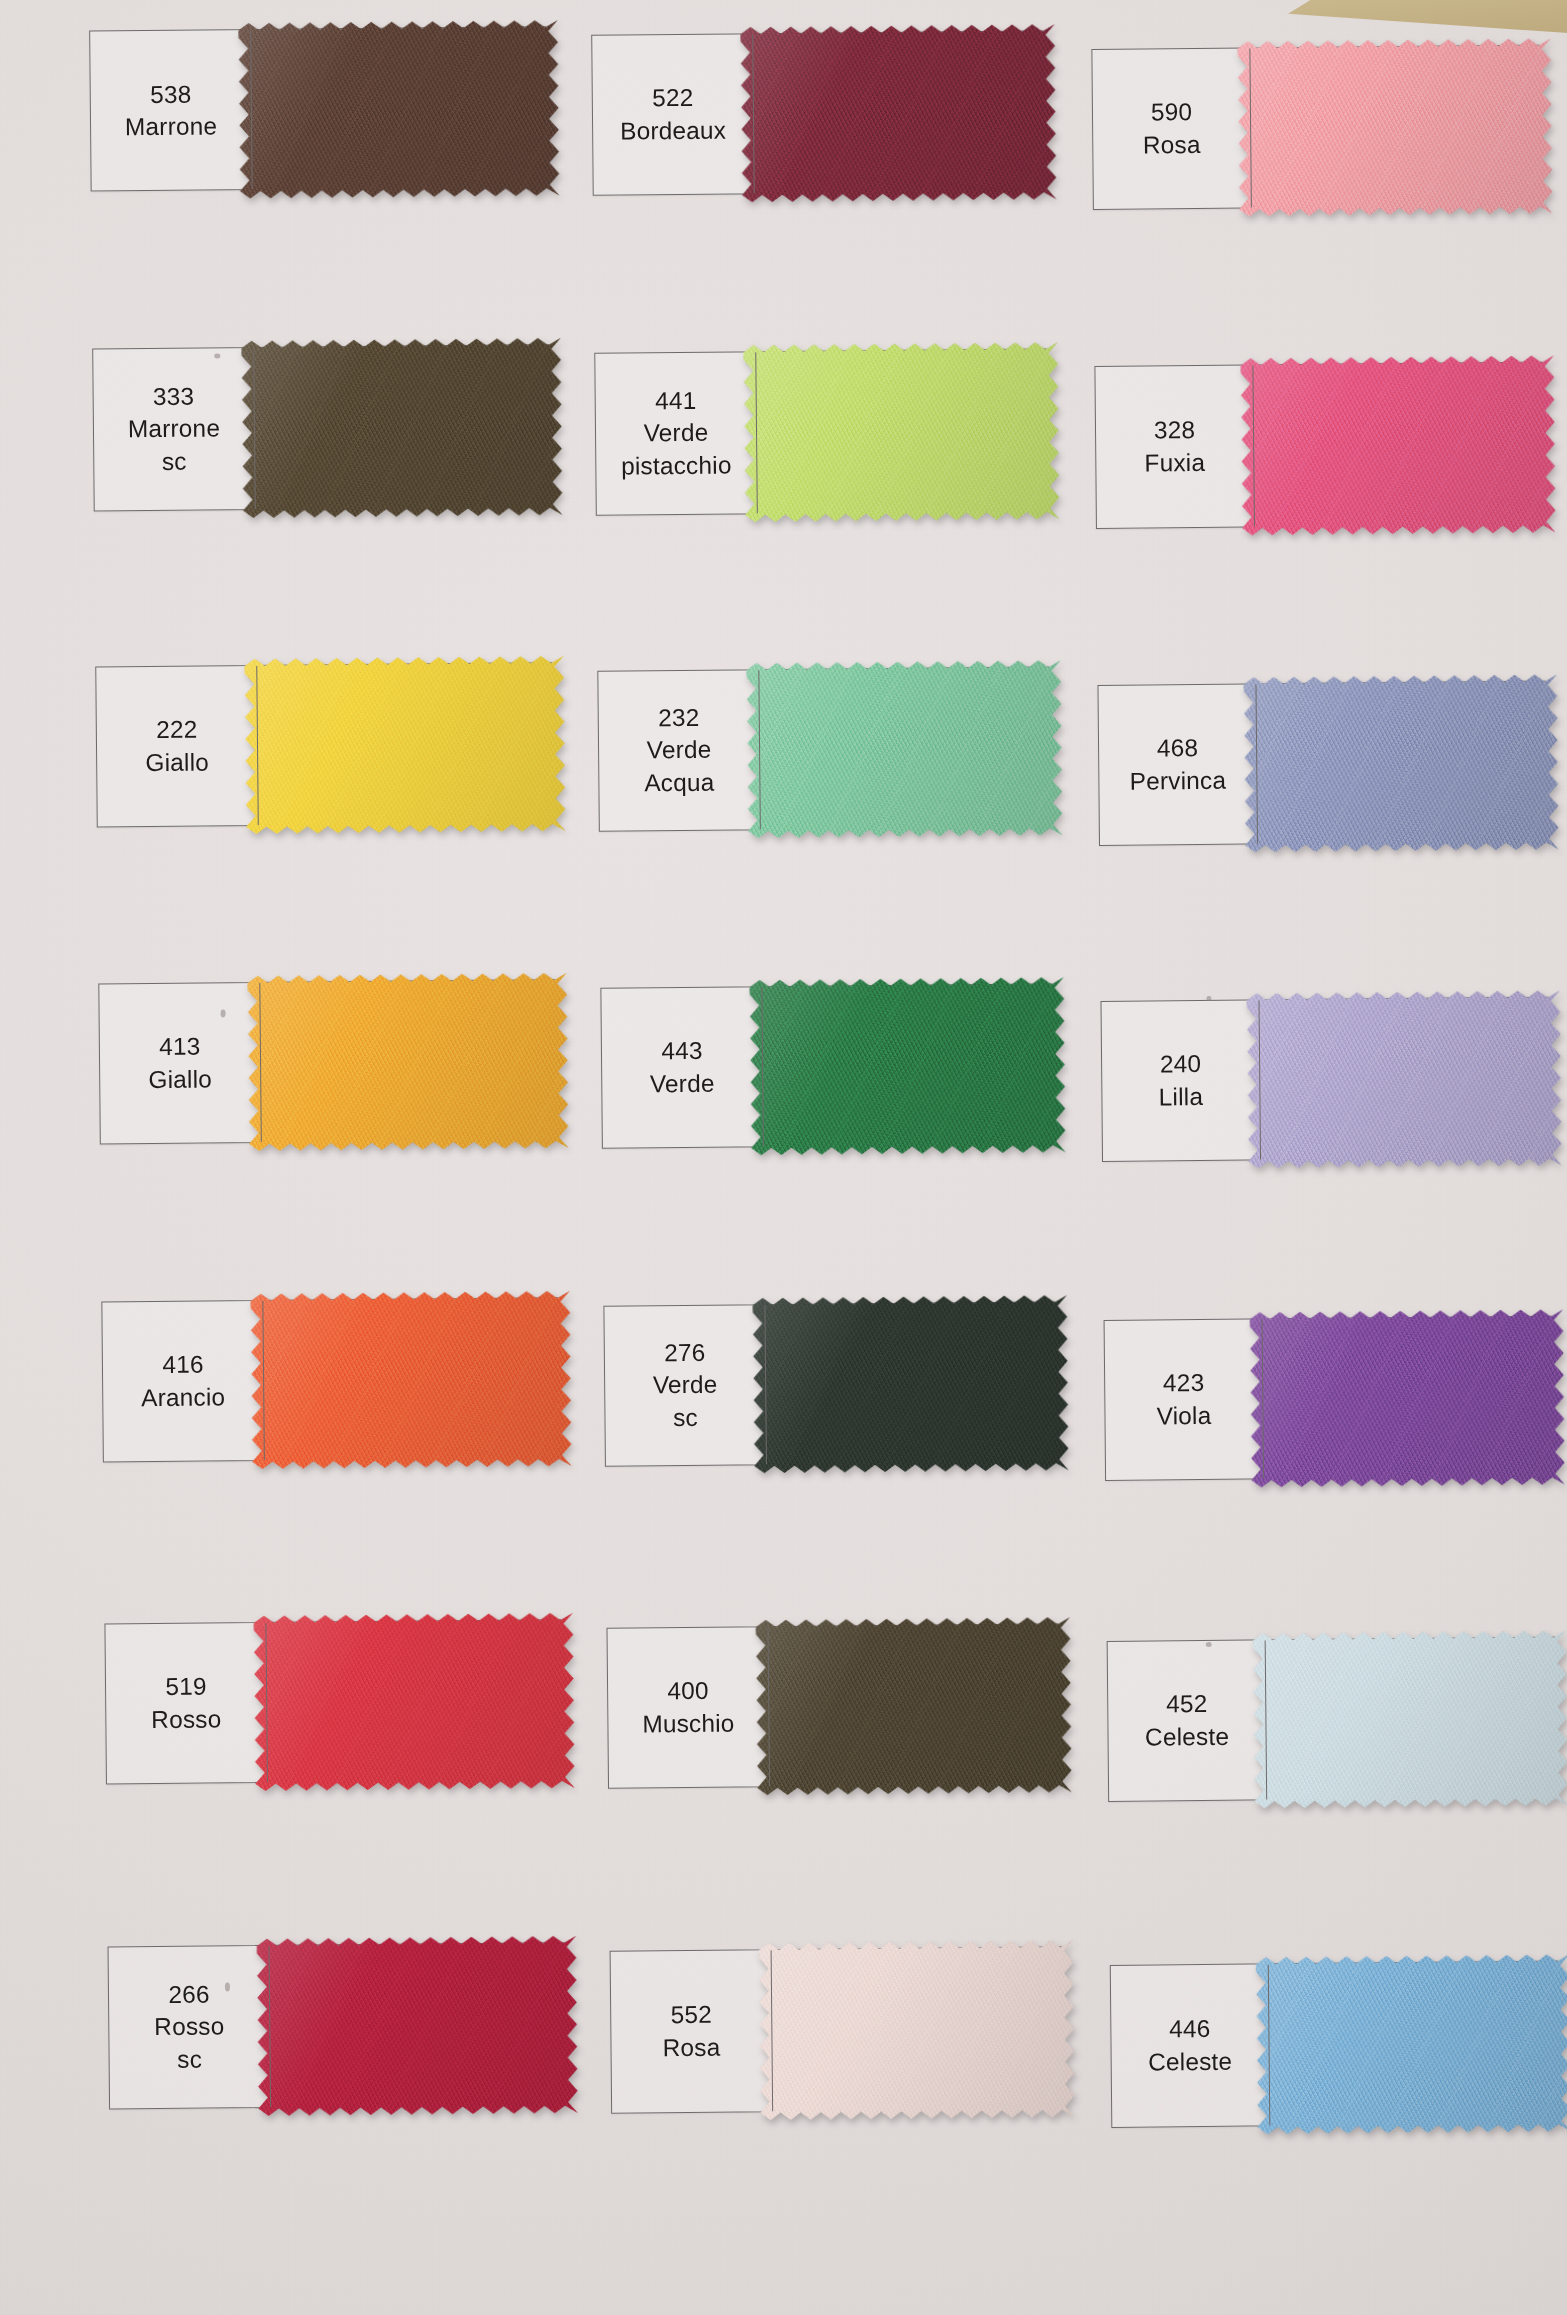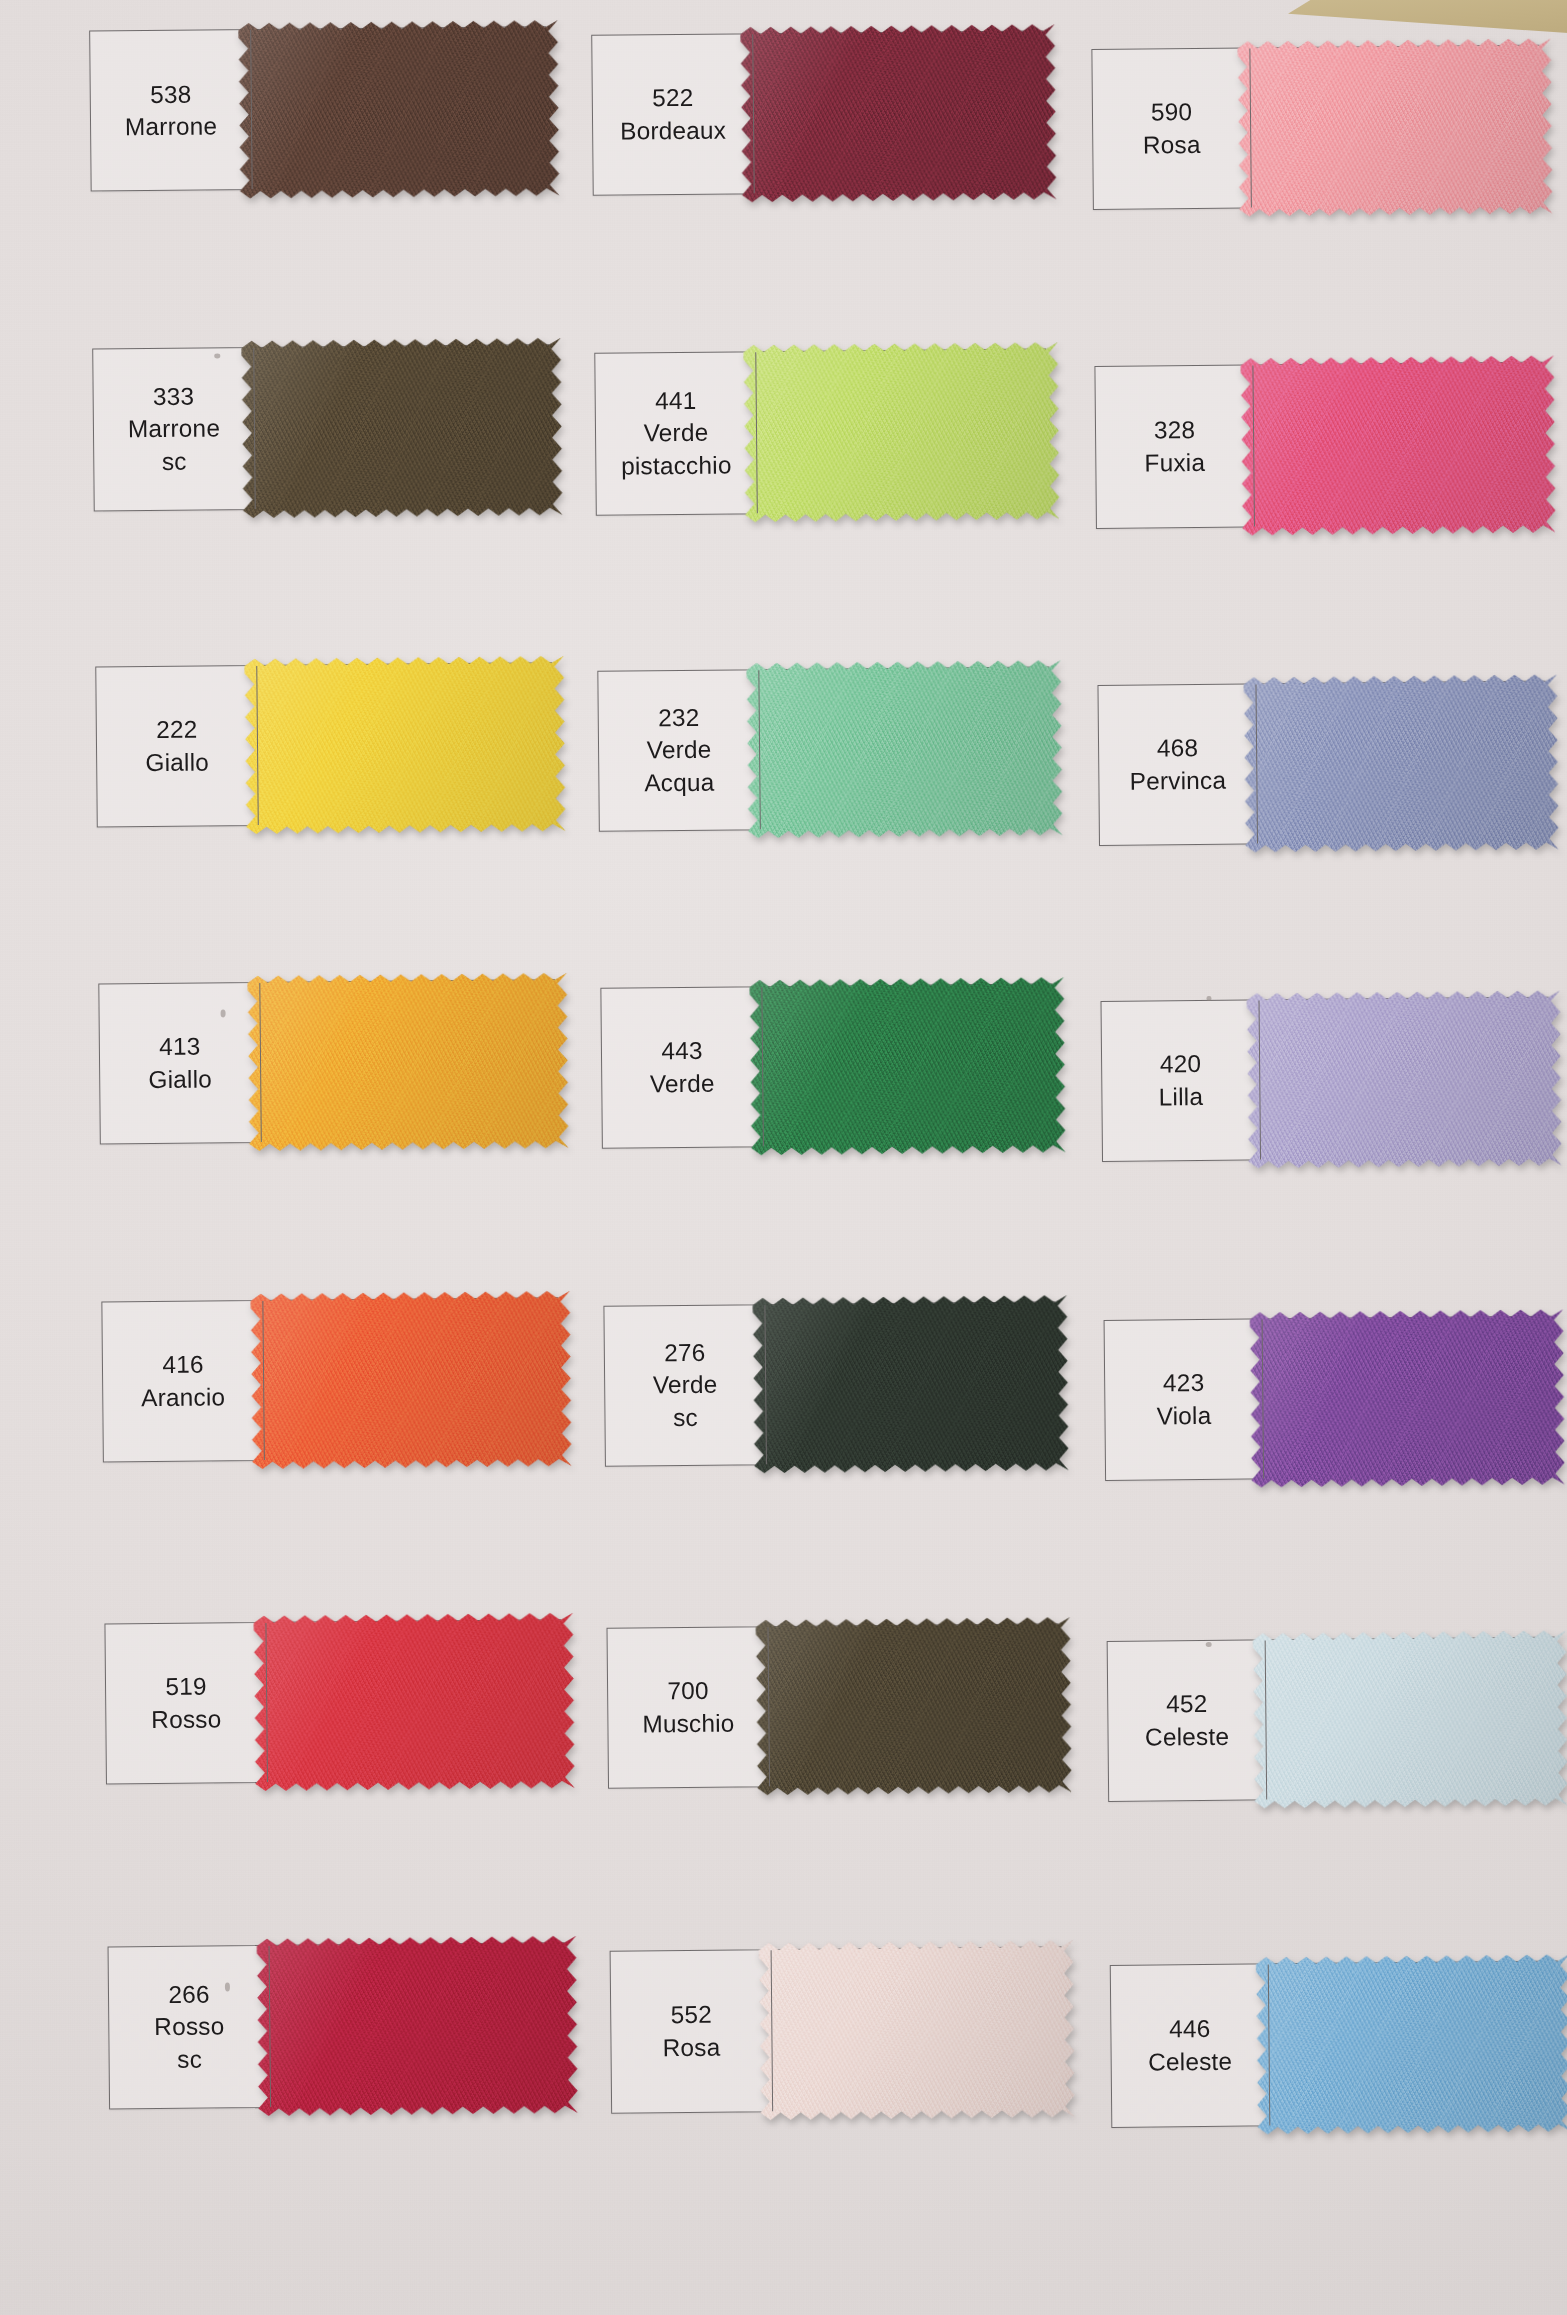--- a/index.html
+++ b/index.html
@@ -284,21 +284,21 @@
         <div class="swatch">
           <div class="swatch-inner" style="background: rgb(44, 123, 71);">
             <div class="felt-tex"></div>
             <div class="felt-shade"></div>
           </div>
         </div>
       </div>
     </div>
     <div class="cell" style="left: 1102px; top: 1004px; width: 448px; height: 161px;">
       <div class="cell-label" style="flex-basis: 158px;">
-        <span class="code">420</span>
+        <span class="code">240</span>
         <span class="name">Lilla</span>
       </div>
       <div class="swatch-slot">
         <div class="swatch">
           <div class="swatch-inner" style="background: rgb(176, 167, 207);">
             <div class="felt-tex"></div>
             <div class="felt-shade"></div>
           </div>
         </div>
       </div>
@@ -355,21 +355,21 @@
         <div class="swatch">
           <div class="swatch-inner" style="background: rgb(217, 55, 68);">
             <div class="felt-tex"></div>
             <div class="felt-shade"></div>
           </div>
         </div>
       </div>
     </div>
     <div class="cell" style="left: 602px; top: 1626px; width: 452px; height: 161px;">
       <div class="cell-label" style="flex-basis: 161px;">
-        <span class="code">700</span>
+        <span class="code">400</span>
         <span class="name">Muschio</span>
       </div>
       <div class="swatch-slot">
         <div class="swatch">
           <div class="swatch-inner" style="background: rgb(78, 69, 51);">
             <div class="felt-tex"></div>
             <div class="felt-shade"></div>
           </div>
         </div>
       </div>

